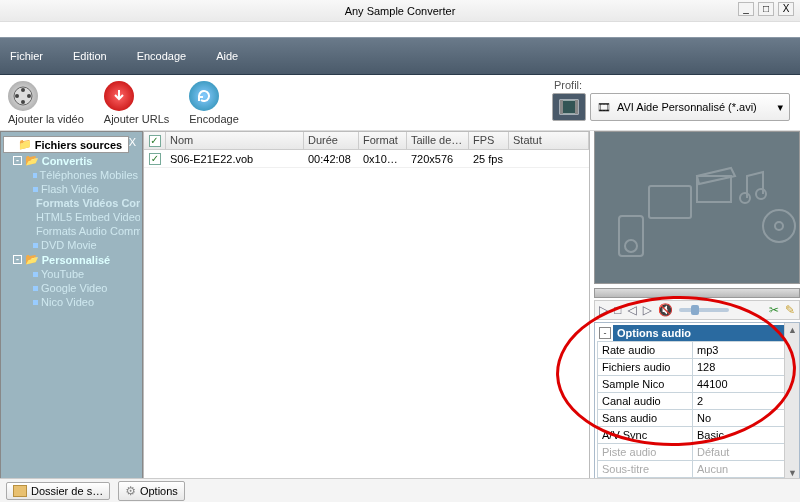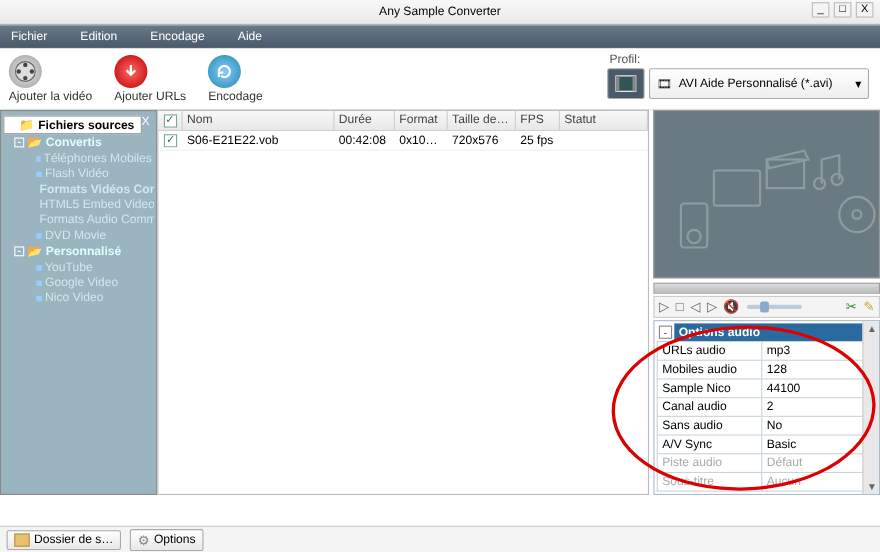--- a/index.html
+++ b/index.html
@@ -1,20 +1,20 @@
 <!DOCTYPE html>
 <html><head>
 <meta charset="utf-8">
 <style>
   * { box-sizing: border-box; margin: 0; padding: 0; font-family: Tahoma, Arial, sans-serif; font-size: 11px; }
   body { width: 800px; height: 502px; background: #fff; overflow: hidden; position: relative; }
   .titlebar { height: 22px; background: linear-gradient(#f8f8f8,#eaeaea); text-align: center; line-height: 22px; position: relative; border-bottom: 1px solid #ddd;}
   .winctrls { position: absolute; right: 6px; top: 2px; display: flex; gap: 4px; }
   .winctrls span { width: 16px; height: 14px; text-align: center; line-height: 12px; border: 1px solid #bbb; background: #f4f4f4; font-size: 10px; cursor: default;}
-  .menubar { height: 22px; background: linear-gradient(#6a7a8a,#4a5a6a); display: flex; align-items: center; padding: 0 10px; color: #fff; gap: 30px; border-top:1px solid #8a98a6; border-bottom:1px solid #2a3a4a;}
+  .menubar { height: 38px; background: linear-gradient(#6a7a8a,#4a5a6a); display: flex; align-items: center; padding: 0 10px; color: #fff; gap: 30px; border-top:1px solid #8a98a6; border-bottom:1px solid #2a3a4a;margin-top:15px;}
   .menubar span { cursor: default; }
   .toolbar { height: 56px; background: #fff; display: flex; align-items: center; padding: 2px 8px; gap: 20px; border-bottom: 1px solid #ddd; position:relative;}
   .tbtn { display: flex; flex-direction: column; align-items: flex-start; gap: 2px; font-size: 11px; color: #333; cursor:pointer;}
   .icon-circ { width: 30px; height: 30px; border-radius: 50%; display:flex; align-items:center; justify-content:center; color:#fff; font-weight:bold;}
   .profile-area { position:absolute; right:10px; top:4px; display:flex; flex-direction:column; align-items:flex-start;}
   .profile-label { font-size:11px; color:#555; margin-bottom:2px; padding-left:2px;}
   .profile-row { display:flex; align-items:center; gap:4px;}
   .profile-icon { width:34px; height:28px; background:#4a5a6a; border:1px solid #aaa; border-radius:2px; display:flex; align-items:center; justify-content:center; color:#fff;}
   .profile-select { width:200px; height:28px; border:1px solid #aaa; background:linear-gradient(#fff,#eee); display:flex; align-items:center; padding:0 6px; gap:6px; border-radius:2px; cursor:pointer;}
   .main { display:flex; height:350px; }
@@ -250,25 +250,25 @@
     <div class="optbox">
       <div class="opt-head-row">
         <span class="collapse">-</span>
         <div class="opt-head" style="flex:1">
           <span>Options audio</span>
         </div>
       </div>
       <table class="opt-table">
         <tbody>
             <tr>
-              <td>URLs audio</td>
+              <td>Rate audio</td>
               <td>mp3</td>
             </tr>
         <tr>
-              <td>Mobiles audio</td>
+              <td>Fichiers audio</td>
               <td>128</td>
             </tr>
         <tr>
               <td>Sample Nico</td>
               <td>44100</td>
             </tr>
         <tr>
               <td>Canal audio</td>
               <td>2</td>
             </tr>

